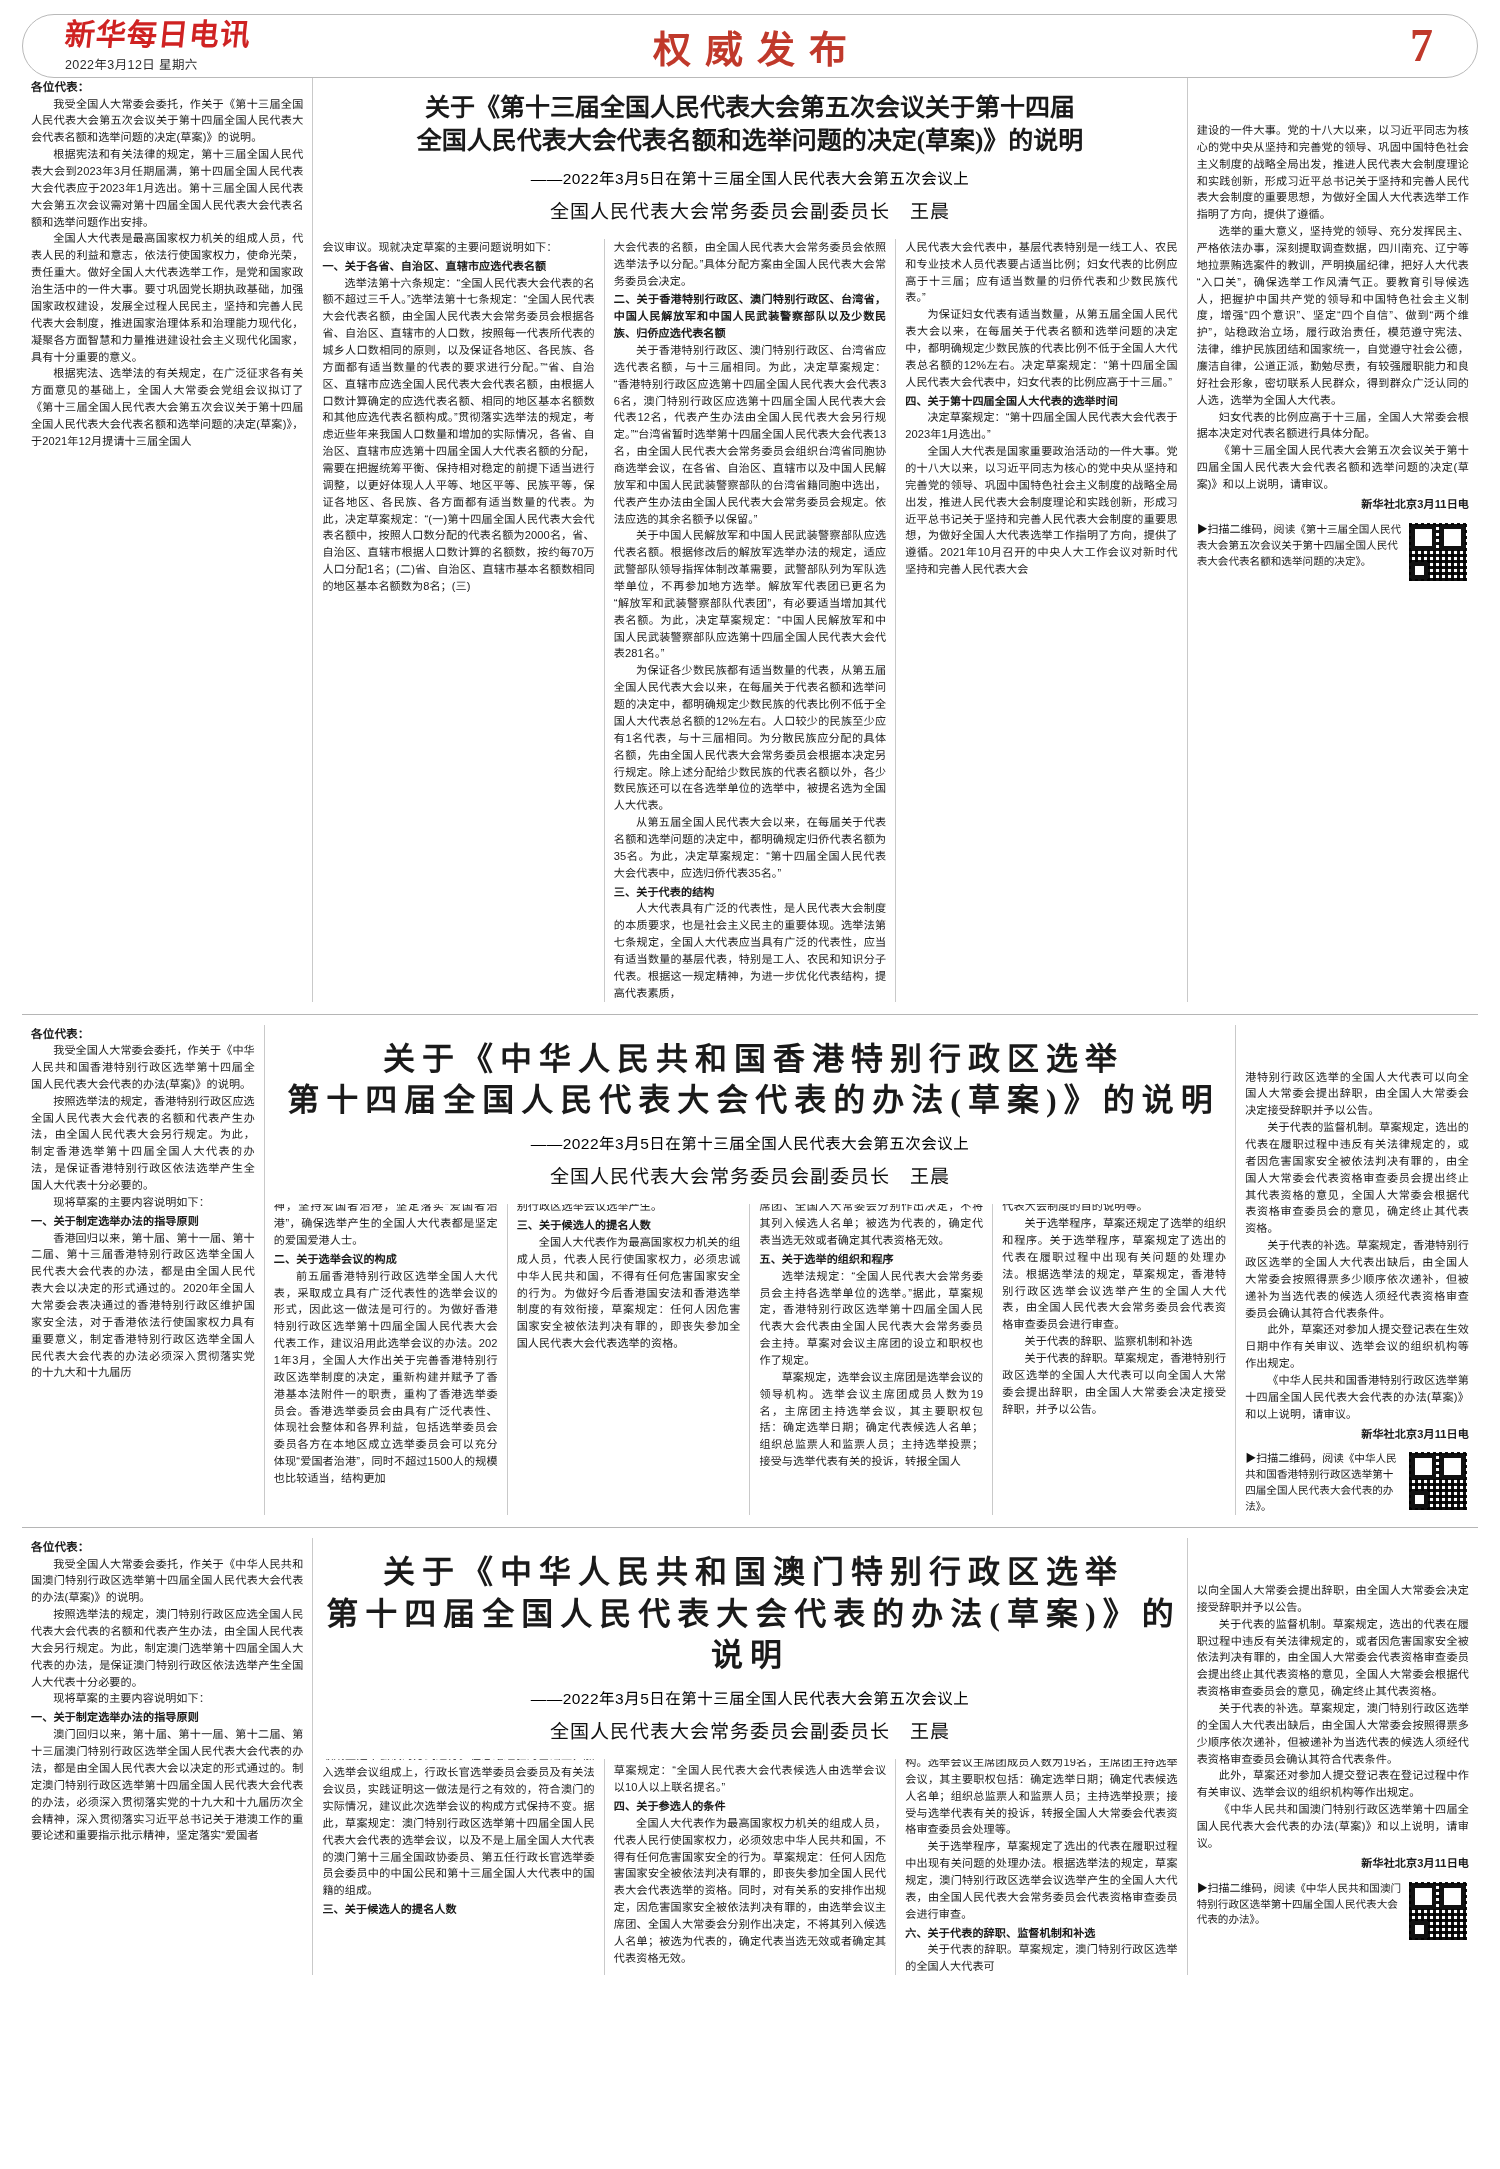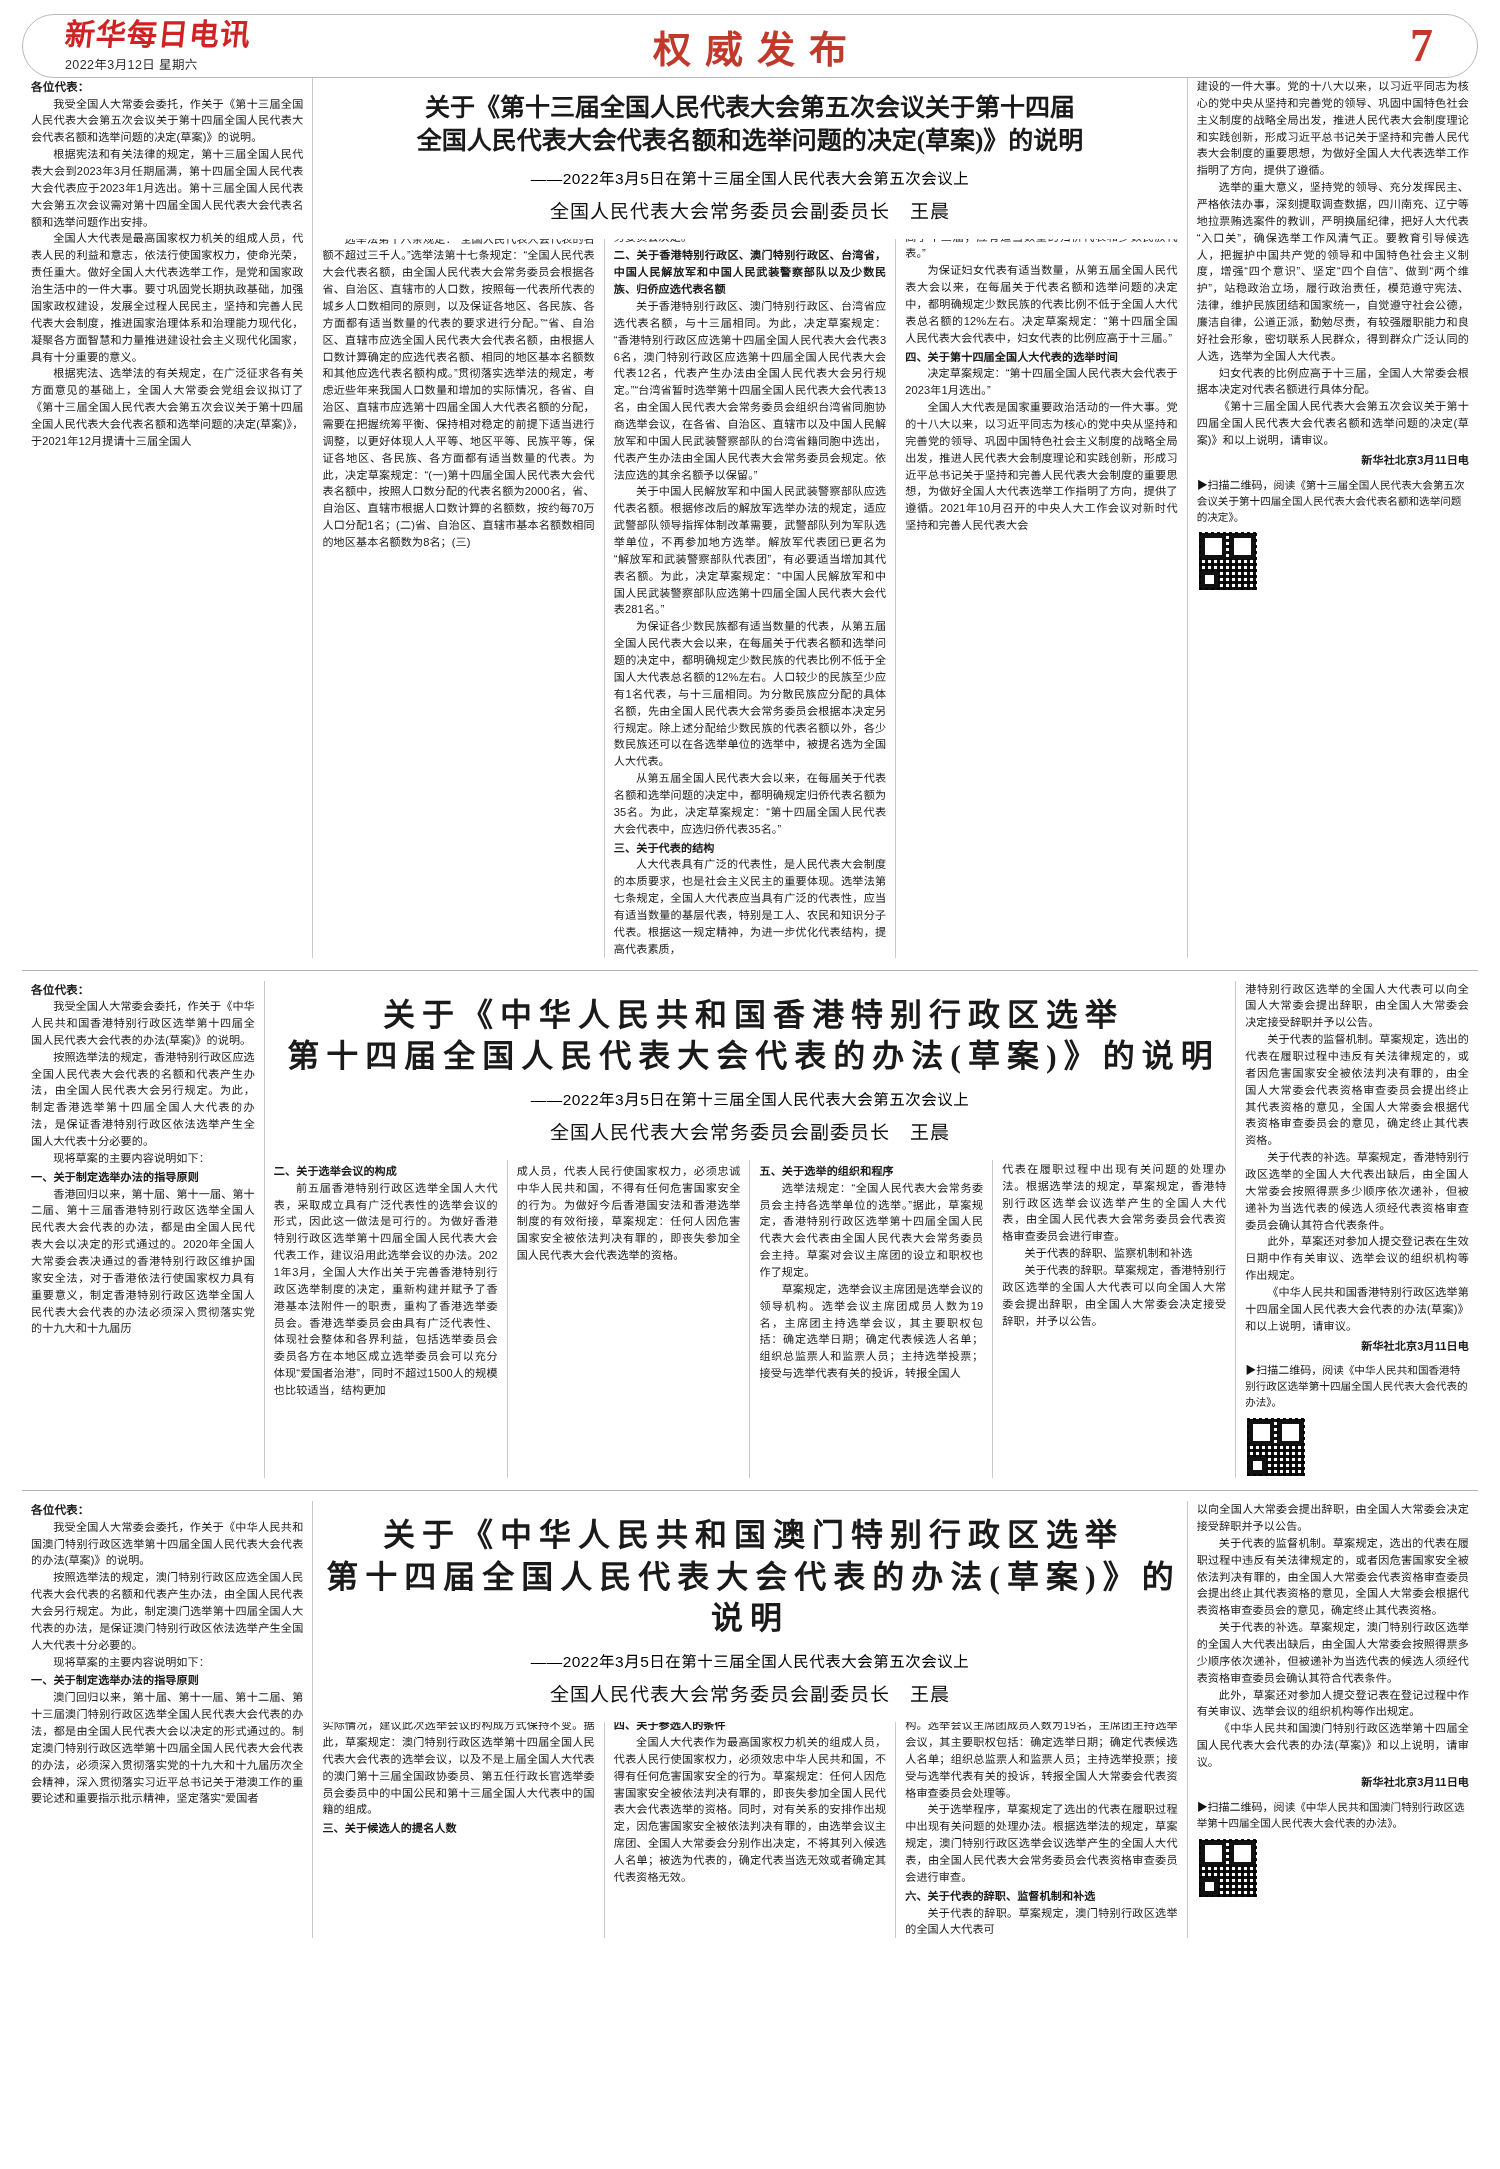--- a/index.html
+++ b/index.html
@@ -123,21 +123,21 @@
     font-family: "Liberation Sans", "DejaVu Sans", sans-serif;
     font-size: 11.1px;
     line-height: 1.52;
     color: #1b1b1b;
     text-align: justify;
     text-justify: inter-ideograph;
     text-indent: 2em;
     word-break: break-all;
     letter-spacing: 0.1px;
   }
-  .col p.noind { text-indent: 0; }
+  .col p.noind { text-indent: 0; margin-top: 44px; }
   .col p.sec {
     text-indent: 0;
     font-weight: bold;
     margin-top: 2px;
   }
   .col p.salute {
     text-indent: 0;
     font-weight: bold;
     font-size: 11.6px;
   }
@@ -151,21 +151,20 @@
   
   .headspace { height: 100px; }
   .headspace.tall { height: 96px; }
 
   
   .qrbox {
     margin-top: 8px;
     display: flex;
     align-items: flex-start;
     gap: 5px;
-    flex-direction: column;
   }
   .qr-caption {
     flex: 1 1 auto;
     font-family: "Liberation Sans", sans-serif;
     font-size: 10.6px;
     line-height: 1.5;
     color: #1b1b1b;
     word-break: break-all;
   }
   .qr-caption .arrow {

